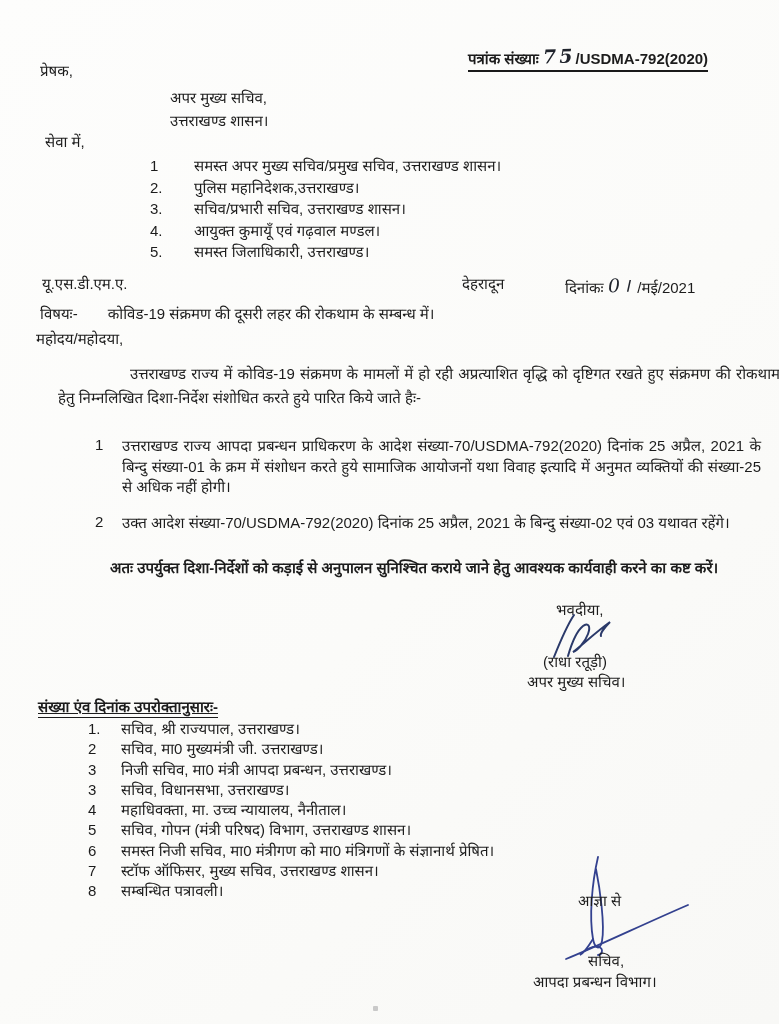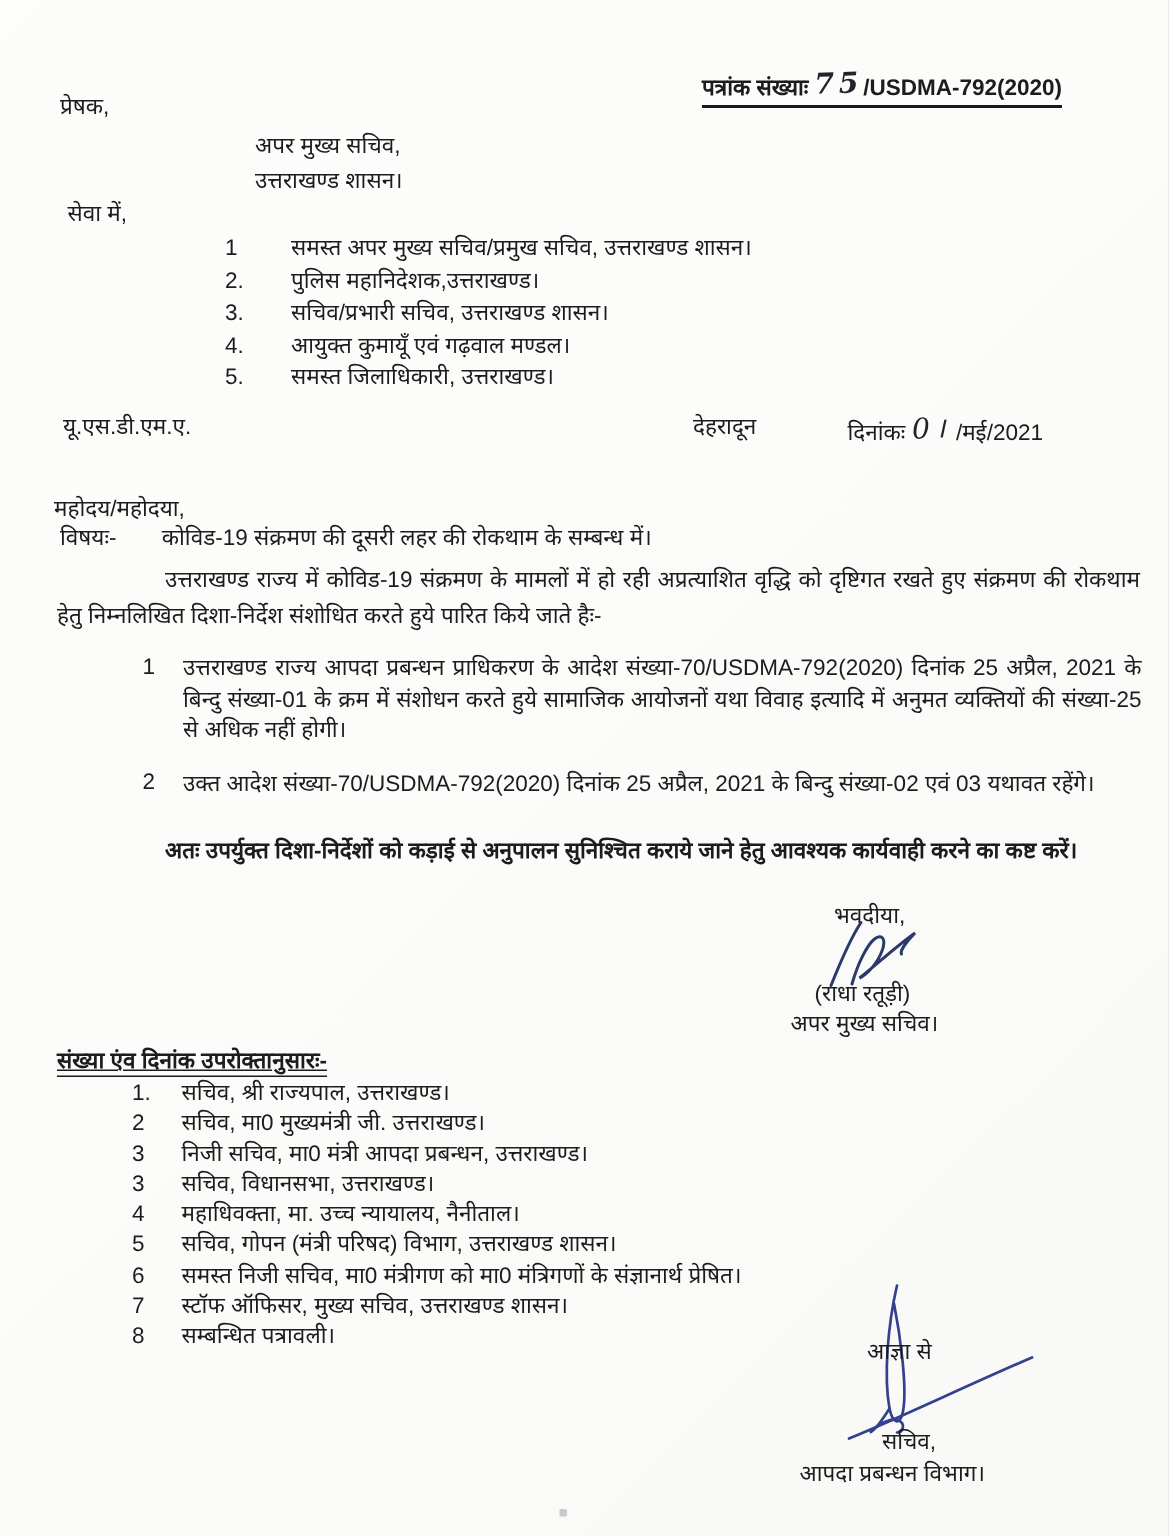--- a/index.html
+++ b/index.html
@@ -34,30 +34,30 @@
   }
   .from-label{top:60px;left:40px;}
   .from-block{top:86px;left:170px;line-height:23px;}
   .to-label{top:131px;left:45px;}
   .rcpt-list{top:155px;left:150px;line-height:21.5px;}
   .rcpt-row{display:flex;}
   .rcpt-num{width:44px;flex:none;}
   .meta-line{top:273px;left:42px;width:715px;white-space:nowrap;}
   .meta-place{position:absolute;left:420px;top:0;}
   .meta-date{position:absolute;left:523px;top:0;}
-  .subject-line{top:303px;left:40px;margin-top:44px;}
+  .subject-line{top:303px;left:40px;}
   .subject-label{margin-right:26px;}
   .salutation{top:328px;left:36px;}
   .para{
     left:38px;width:722px;
     line-height:24px;
     text-indent:72px;
     text-align:justify;
   }
-  .intro-para{top:375px;}
+  .intro-para{top:362px;margin-left:20px;}
   .closing-para{top:556px;font-weight:bold;}
   .points{top:436px;left:95px;width:666px;}
   .point-row{display:flex;margin-bottom:15px;}
   .point-num{width:27px;flex:none;}
   .point-text{line-height:20.5px;text-align:justify;}
   .valediction{top:599px;left:556px;}
   .sig1{top:612px;left:548px;}
   .sig1-name{top:651px;left:543px;}
   .sig1-title{top:671px;left:527px;}
   .cc-heading{

